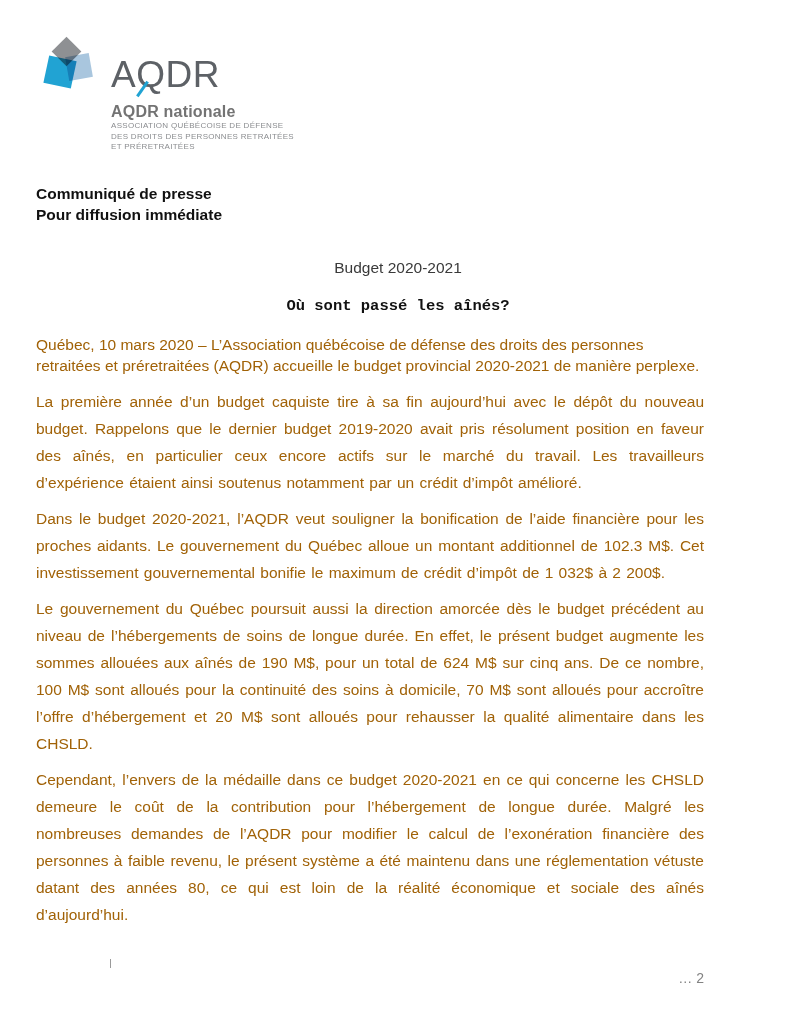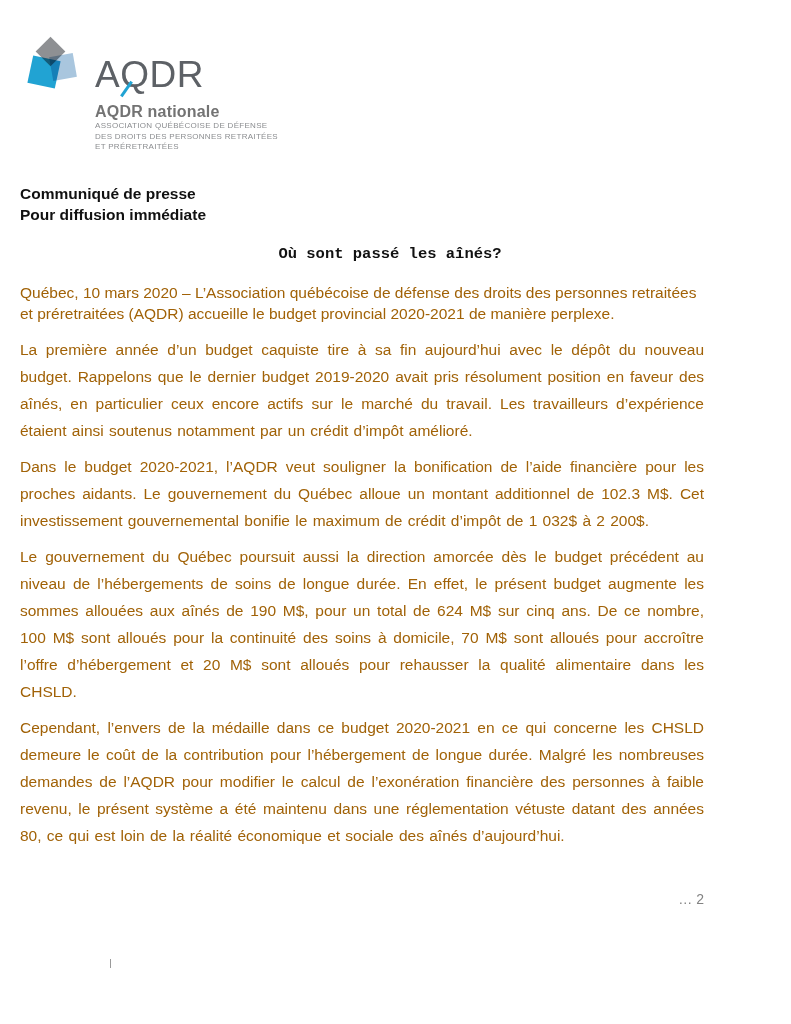--- a/index.html
+++ b/index.html
@@ -6,21 +6,21 @@
   html, body { margin: 0; padding: 0; background: #e8e8e8; }
   .page {
     position: relative;
     width: 791px;
     height: 1024px;
     background: #ffffff;
     font-family: "Liberation Sans", "DejaVu Sans", sans-serif;
     overflow: hidden;
     margin: 0 auto;
   }
-  .content { padding: 40px 87px 0 20px; }
+  .content { padding: 40px 87px 0 36px; }
 
   
   .logo-row { display: flex; margin-left: 8px; }
   .logo-mark { position: relative; width: 60px; height: 64px; flex: none; }
   .sq { position: absolute; mix-blend-mode: multiply; }
   .sq-gray  { width: 21px; height: 21px; left: 12px; top: 1px;  transform: rotate(45deg); }
   .sq-blue  { width: 24px; height: 24px; left: 23px; top: 15px; transform: rotate(-10deg); }
   .sq-teal  { width: 28px; height: 28px; left: 2px;  top: 18px; transform: rotate(12deg); }
 
   .logo-text { margin-left: 7px; position: relative; }
@@ -83,20 +83,21 @@
           <div>ET PRÉRETRAITÉES</div>
         </div>
       </div>
     </div>
 
     <div class="press-header">
       <div>Communiqué de presse</div>
       <div>Pour diffusion immédiate</div>
     </div>
 
+    <div class="doc-title">Budget 2020-2021</div>
     <div class="doc-subtitle">Où sont passé les aînés?</div>
 
     <p class="body-par first-par">Québec, 10 mars 2020 – L’Association québécoise de défense des droits des personnes retraitées et préretraitées (AQDR) accueille le budget provincial 2020-2021 de manière perplexe.</p>
     <p class="body-par">La première année d’un budget caquiste tire à sa fin aujourd’hui avec le dépôt du nouveau budget. Rappelons que le dernier budget 2019-2020 avait pris résolument position en faveur des aînés, en particulier ceux encore actifs sur le marché du travail. Les travailleurs d’expérience étaient ainsi soutenus notamment par un crédit d’impôt amélioré.</p>
     <p class="body-par">Dans le budget 2020-2021, l’AQDR veut souligner la bonification de l’aide financière pour les proches aidants. Le gouvernement du Québec alloue un montant additionnel de 102.3 M$. Cet investissement gouvernemental bonifie le maximum de crédit d’impôt de 1 032$ à 2 200$.</p>
     <p class="body-par">Le gouvernement du Québec poursuit aussi la direction amorcée dès le budget précédent au niveau de l’hébergements de soins de longue durée. En effet, le présent budget augmente les sommes allouées aux aînés de 190 M$, pour un total de 624 M$ sur cinq ans. De ce nombre, 100 M$ sont alloués pour la continuité des soins à domicile, 70 M$ sont alloués pour accroître l’offre d’hébergement et 20 M$ sont alloués pour rehausser la qualité alimentaire dans les CHSLD.</p>
     <p class="body-par">Cependant, l’envers de la médaille dans ce budget 2020-2021 en ce qui concerne les CHSLD demeure le coût de la contribution pour l’hébergement de longue durée. Malgré les nombreuses demandes de l’AQDR pour modifier le calcul de l’exonération financière des personnes à faible revenu, le présent système a été maintenu dans une réglementation vétuste datant des années 80, ce qui est loin de la réalité économique et sociale des aînés d’aujourd’hui.</p>
 
     <div class="footer-marker">… 2</div>
   </div>

